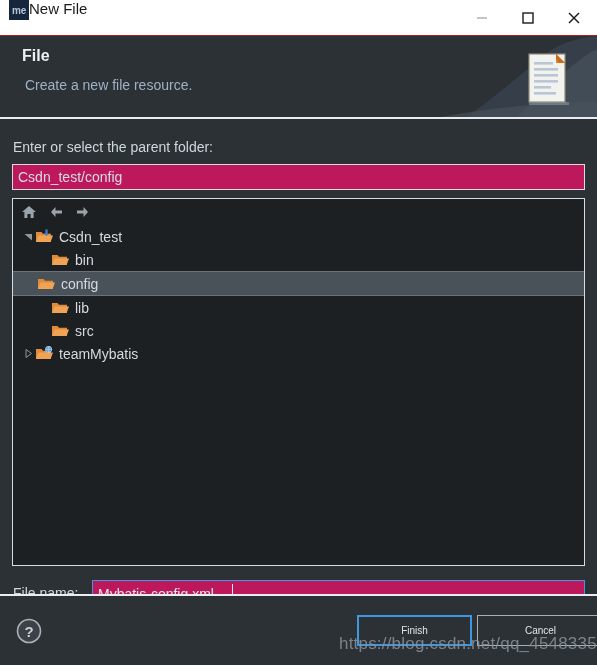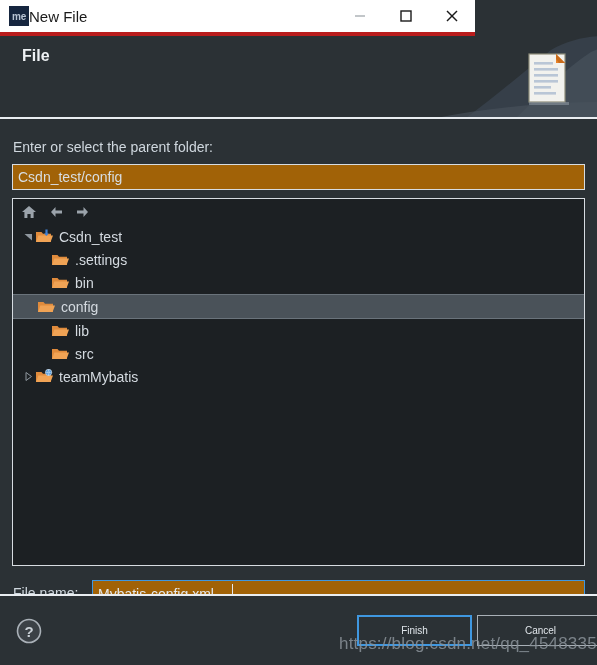--- a/index.html
+++ b/index.html
@@ -14,26 +14,26 @@
     font-family: "Liberation Sans", sans-serif;
     background: #2b3135;
     color: #d6dbe0;
     position: relative;
   }
 
   
   .titlebar {
     position: absolute;
     top: 0; left: 0;
-    width: 475px;
+    width: 597px;
     height: 36px;
     background: #ffffff;
     display: flex;
-    align-items: center;
-    border-bottom: 4px solid #b91c1c;
+    align-items: flex-start;
+    border-bottom: 1px solid #b91c1c;
   }
   .app-icon {
     width: 20px;
     height: 20px;
     margin-left: 9px;
     background: #16263f;
     color: #b8c4d4;
     font-size: 10px;
     font-weight: bold;
     display: flex;
@@ -118,21 +118,21 @@
   .field-label {
     position: absolute;
     font-size: 14px;
     color: #cfd7de;
     white-space: nowrap;
   }
   #parent-label { left: 13px; top: 20px; }
 
   .text-input {
     position: absolute;
-    background: #a16207;
+    background: #be185d;
     color: #d8dee4;
     font-family: "Liberation Sans", sans-serif;
     font-size: 14px;
     padding: 0 5px;
     outline: none;
   }
   #parent-input {
     left: 12px;
     top: 45px;
     width: 573px;
@@ -320,20 +320,21 @@
 </div>
 
 <div class="banner">
   <svg class="banner-swoosh" viewBox="0 0 230 82" preserveAspectRatio="none">
     <path d="M230,0 L230,82 L90,82 C120,60 150,34 175,14 C192,4 212,0 230,0 Z" fill="#3a4450"></path>
     <path d="M230,10 L230,82 L140,82 C165,58 190,32 215,16 Z" fill="#4a5662"></path>
     <path d="M60,82 L230,82 L230,66 C170,66 110,72 60,82 Z" fill="#555f6b" opacity="0.6"></path>
   </svg>
 
   <div class="banner-title">File</div>
+  <div class="banner-sub">Create a new file resource.</div>
 
   <svg class="banner-doc-icon" viewBox="0 0 54 58">
     <rect x="6" y="4" width="36" height="48" fill="#f2f2ee" stroke="#8e8d7a" stroke-width="1.2"></rect>
     <path d="M33,4 L42,13 L33,13 Z" fill="#e8832a"></path>
     <path d="M33,4 L42,13 L36,13 L33,9 Z" fill="#c96c1c"></path>
     <g fill="#b9c6d6">
       <rect x="11" y="12" width="19" height="2.6"></rect>
       <rect x="11" y="18" width="24" height="2.6"></rect>
       <rect x="11" y="24" width="24" height="2.6"></rect>
       <rect x="11" y="30" width="24" height="2.6"></rect>
@@ -382,29 +383,20 @@
           <svg width="18" height="16" viewBox="0 0 18 16">
             <path d="M1 3 L6.5 3 L8 4.7 L16 4.7 L16 13 L1 13 Z" fill="#e08b3c"></path>
             <path d="M1 13 L3.4 6.6 L18 6.6 L15.6 13 Z" fill="#f0a355"></path>
             <rect x="10.4" y="0.5" width="2.2" height="5" fill="#3f7fd0"></rect>
             <path d="M9 4.6 L13.7 4.6 L11.4 7 Z" fill="#3f7fd0"></path>
           </svg>
         </span>
         <span class="tree-label">Csdn_test</span>
       </div>
 
-      <div class="tree-row" style="padding-left:38px">
-        <span class="tree-icon">
-          <svg width="18" height="16" viewBox="0 0 18 16">
-            <path d="M1 3 L6.5 3 L8 4.7 L16 4.7 L16 13 L1 13 Z" fill="#e08b3c"></path>
-            <path d="M1 13 L3.4 6.6 L18 6.6 L15.6 13 Z" fill="#f0a355"></path>
-          </svg>
-        </span>
-        <span class="tree-label">.settings</span>
-      </div>
 
       <div class="tree-row" style="padding-left:38px">
         <span class="tree-icon">
           <svg width="18" height="16" viewBox="0 0 18 16">
             <path d="M1 3 L6.5 3 L8 4.7 L16 4.7 L16 13 L1 13 Z" fill="#e08b3c"></path>
             <path d="M1 13 L3.4 6.6 L18 6.6 L15.6 13 Z" fill="#f0a355"></path>
           </svg>
         </span>
         <span class="tree-label">bin</span>
       </div>

